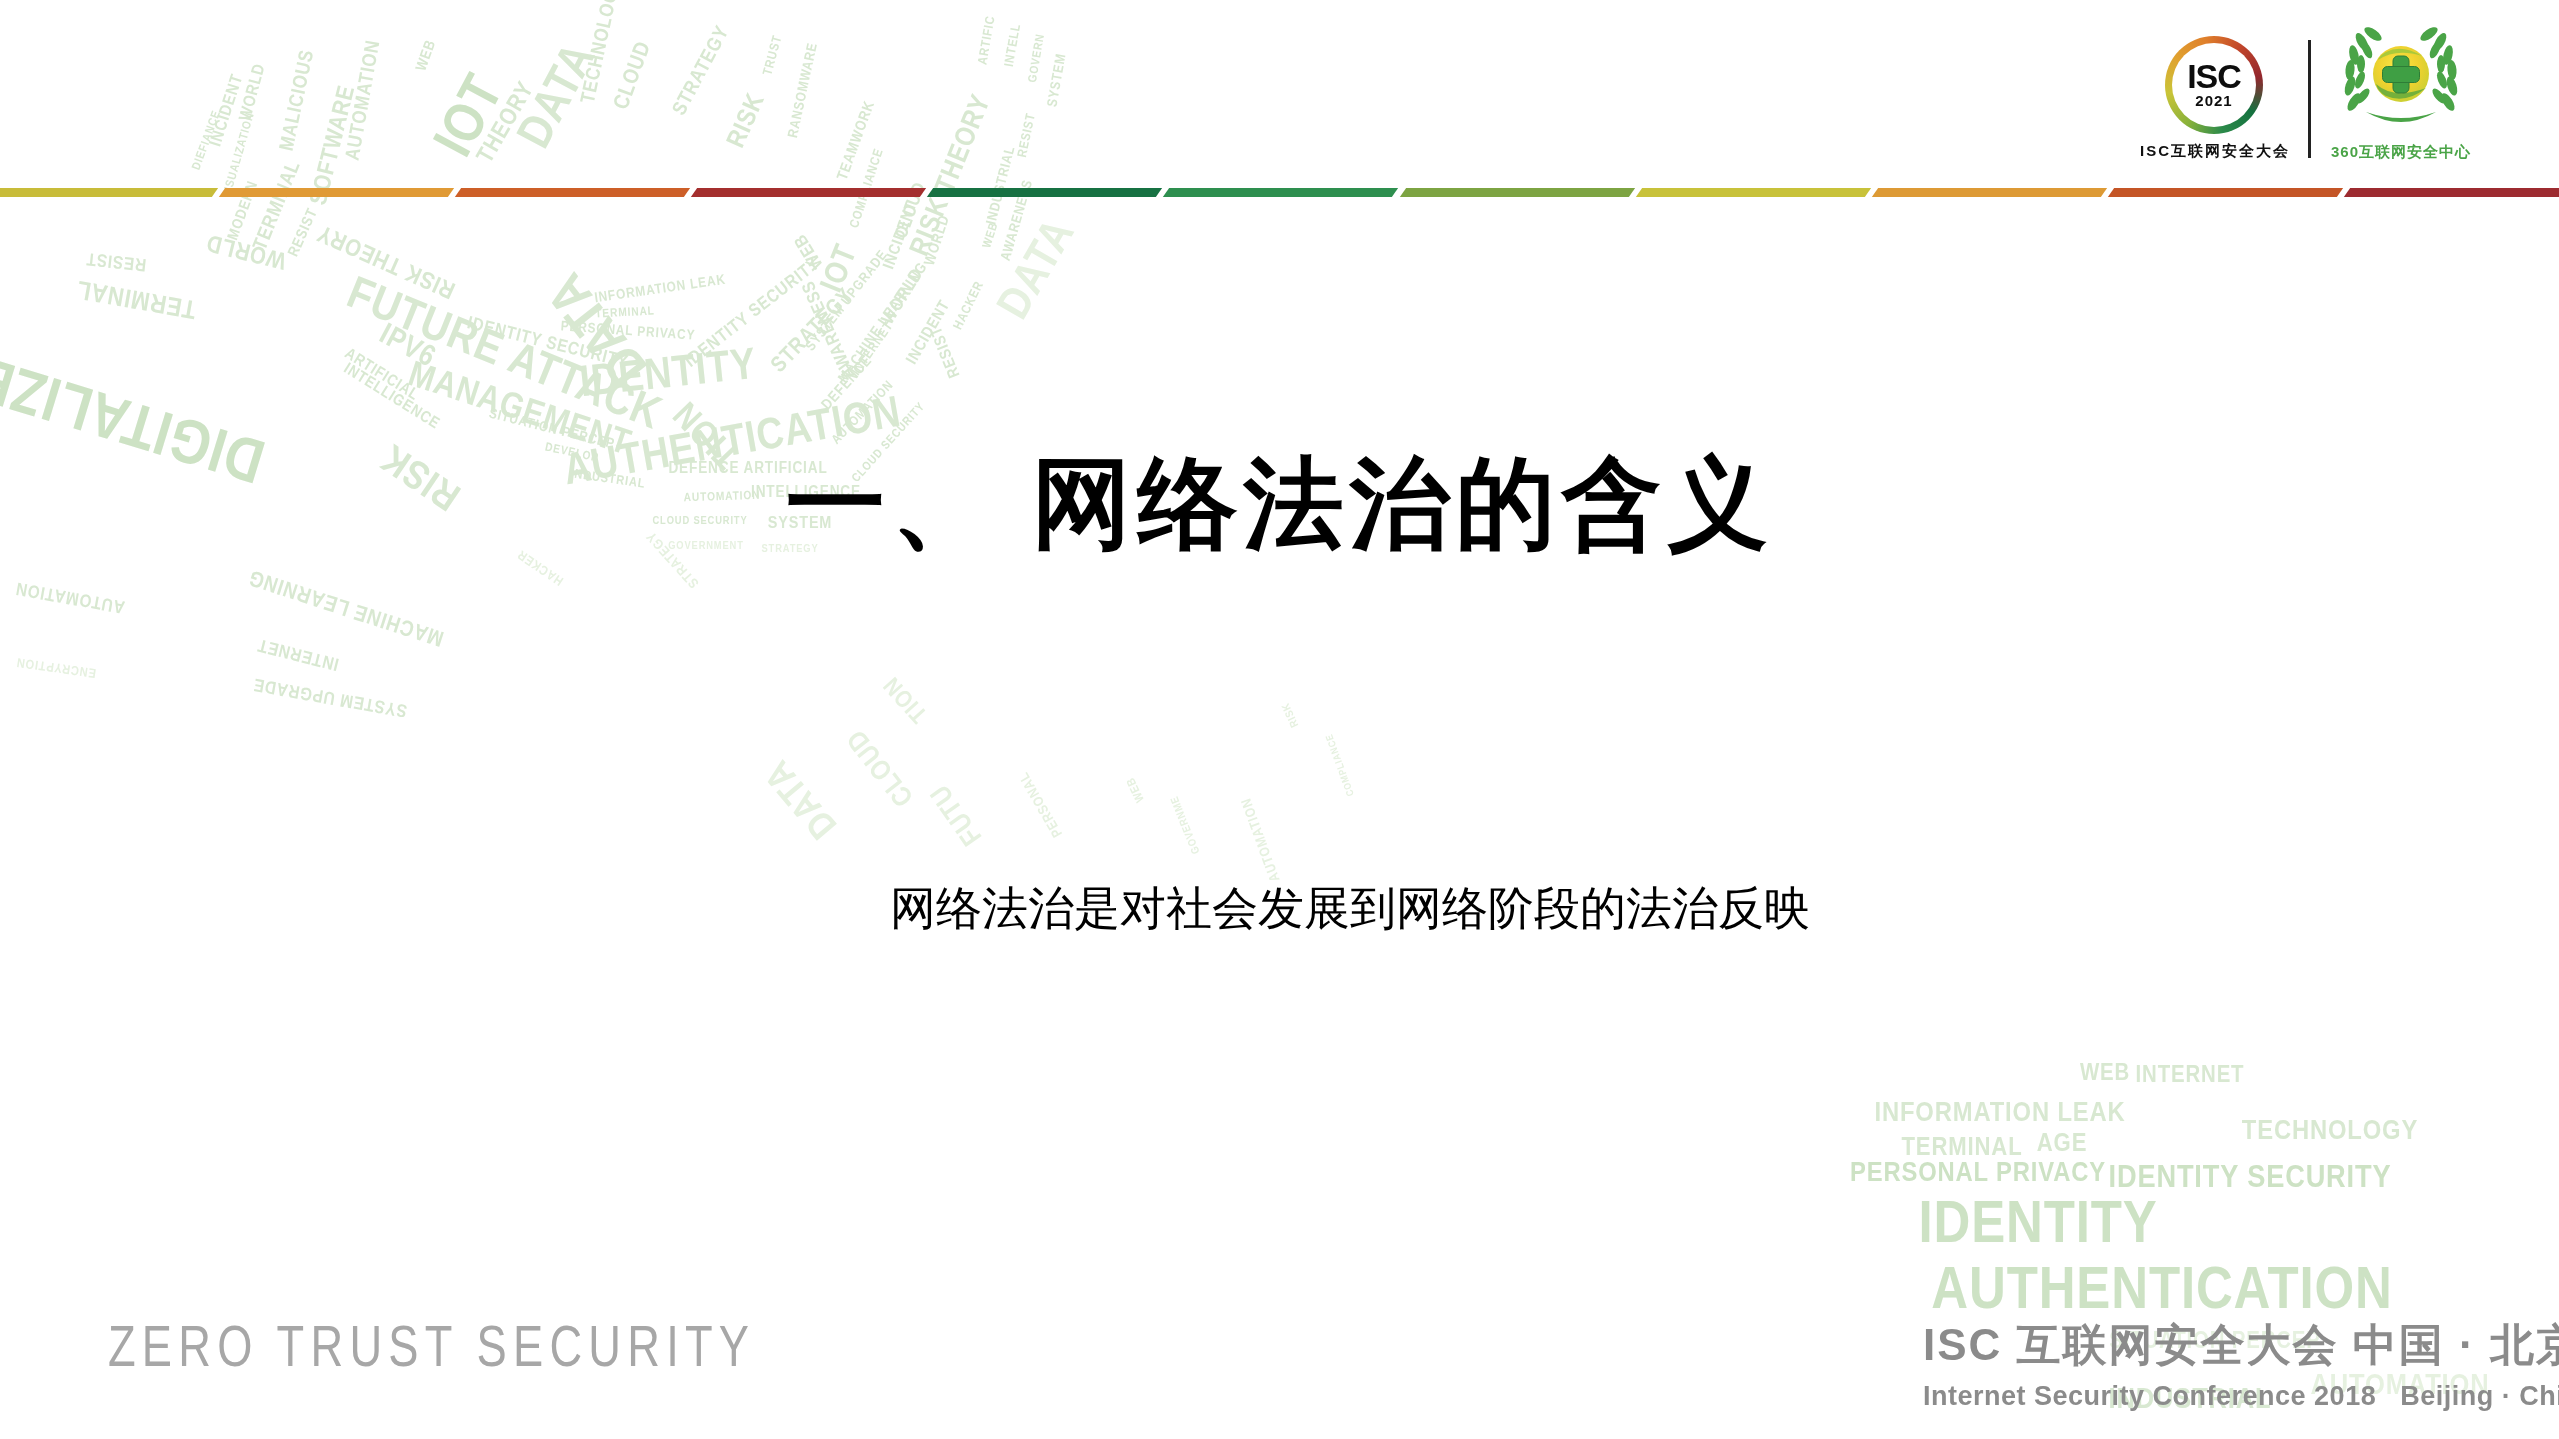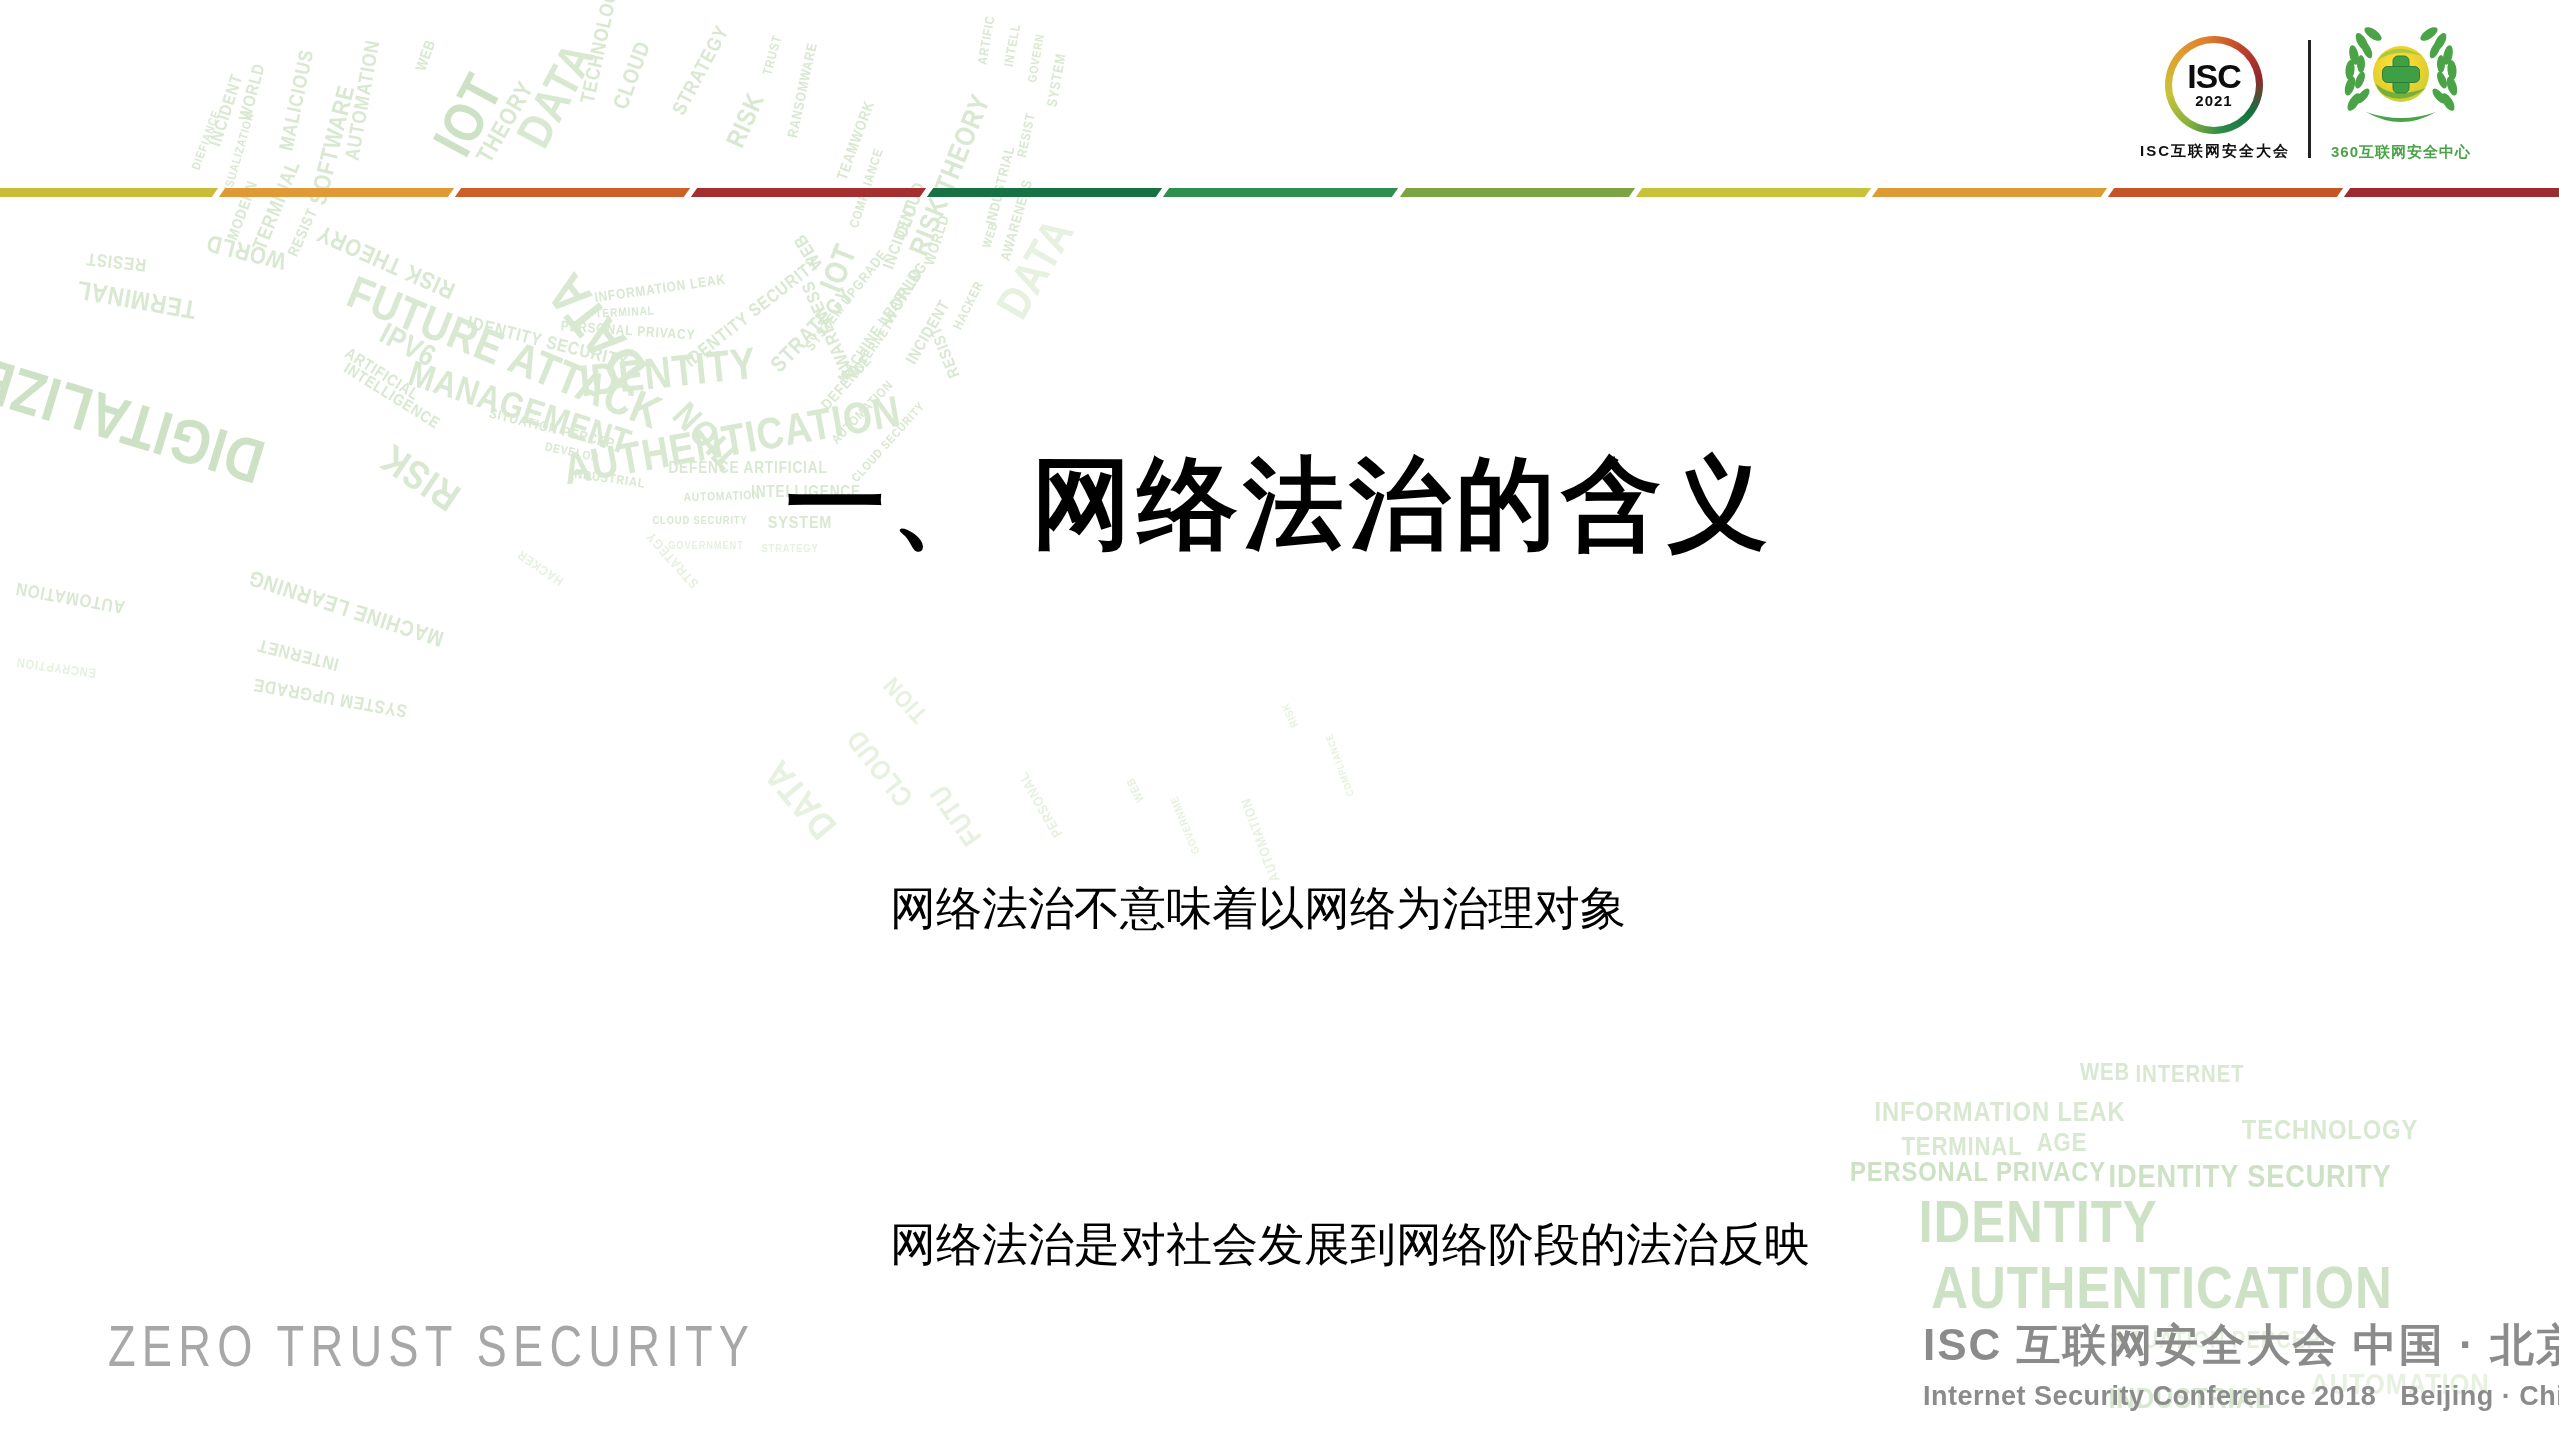--- a/index.html
+++ b/index.html
@@ -251,21 +251,20 @@
         <rect x="57" y="30" width="16" height="37" rx="5"></rect>
         <rect x="46.5" y="40.5" width="37" height="16" rx="5"></rect>
       </g>
     </svg>
   </div>
   <div class="label-360">360互联网安全中心</div>
 
   <div class="title">一、 网络法治的含义</div>
 
   <div class="bullets">
-    <div>网络法治不意味着以网络为治理对象</div>
     <div>网络法治是对社会发展到网络阶段的法治反映</div>
     
     
   </div>
 
   <div class="zero-trust">ZERO TRUST SECURITY</div>
 
   <div class="footer-right">
     <div class="cn">ISC 互联网安全大会 中国 · 北京</div>
     <div class="en">Internet Security Conference 2018   Beijing · China</div>

